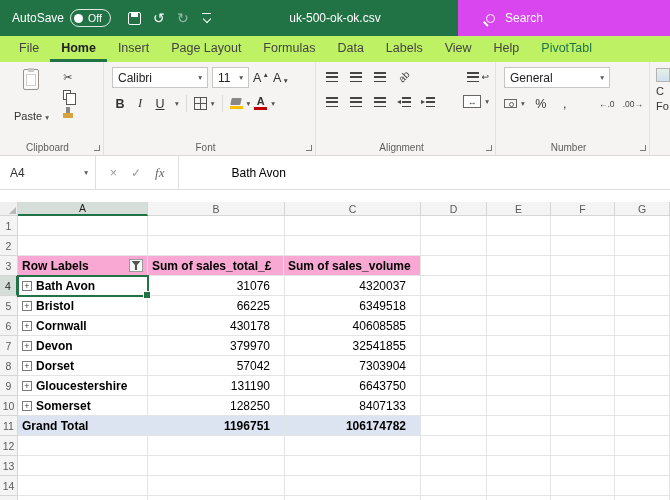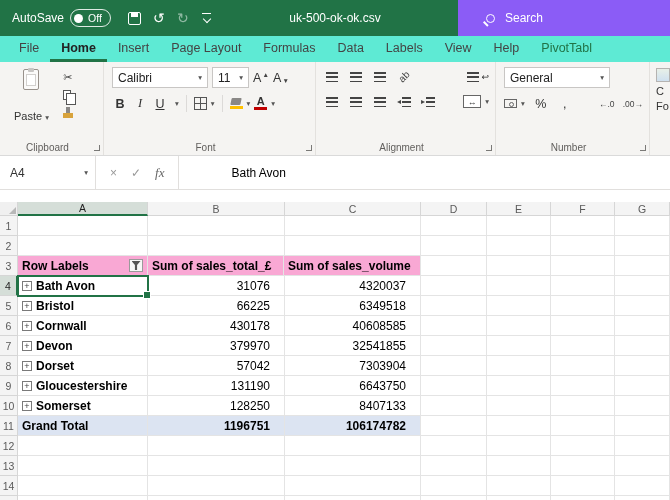--- a/index.html
+++ b/index.html
@@ -13,26 +13,26 @@
 .switch{display:flex;align-items:center;gap:5px;border:1px solid rgba(255,255,255,.85);border-radius:9px;padding:2px 8px 2px 3px;font-size:10.5px}
 .knob{width:9px;height:9px;border-radius:50%;background:#fff;display:inline-block}
 .qat{width:24px;height:22px;display:flex;align-items:center;justify-content:center;font-size:14px}
 .qat.dim{opacity:.5}
 .saveicon{width:13px;height:13px;border:1.5px solid #fff;border-radius:2px;position:relative}
 .saveicon::before{content:'';position:absolute;left:2px;right:2px;top:0;height:4px;background:#fff}
 .chev{position:relative;width:11px;height:11px}
 .chev::before{content:'';position:absolute;top:0;left:1px;right:1px;height:1.5px;background:#fff}
 .chev::after{content:'';position:absolute;top:3px;left:2.5px;width:5px;height:5px;border-right:1.5px solid #fff;border-bottom:1.5px solid #fff;transform:rotate(45deg)}
 .filename{position:absolute;left:50%;transform:translateX(-50%);font-size:12px;white-space:nowrap}
-.searchbar{margin-left:auto;width:212px;height:100%;background:#8b5cf6;display:flex;align-items:center;gap:10px;padding-left:28px}
+.searchbar{margin-left:auto;width:212px;height:100%;background:#d946ef;display:flex;align-items:center;gap:10px;padding-left:28px}
 .mag{width:9px;height:9px;border:1.5px solid #fff;border-radius:50%;position:relative;flex:none}
 .mag::after{content:'';position:absolute;width:6px;height:1.5px;background:#fff;left:-4px;top:8px;transform:rotate(45deg)}
 
 
-.tabrow{height:26px;background:#5eead4;display:flex;align-items:stretch;padding-left:8px;font-size:12.5px;color:#444;overflow:hidden}
+.tabrow{height:26px;background:#bef264;display:flex;align-items:stretch;padding-left:8px;font-size:12.5px;color:#444;overflow:hidden}
 .tab{padding:5px 11px 0;border-bottom:3px solid transparent;white-space:nowrap}
 .tab.active{font-weight:700;color:#222;border-bottom-color:#217346}
 .tab.contextual{color:#217346}
 
 
 .ribbon{height:94px;background:#F5F4F2;display:flex;border-bottom:1px solid #DADADA;overflow:hidden}
 .group{position:relative;border-right:1px solid #E3E1DE;padding:5px 6px 16px 8px;flex:none}
 .glabel{position:absolute;bottom:2px;left:0;right:8px;text-align:center;font-size:10px;color:#605E5C;white-space:nowrap}
 .launcher{position:absolute;right:3px;bottom:4px;width:6px;height:6px;border-right:1.5px solid #7A7977;border-bottom:1.5px solid #7A7977}
 .clip-body{display:flex;gap:8px}

